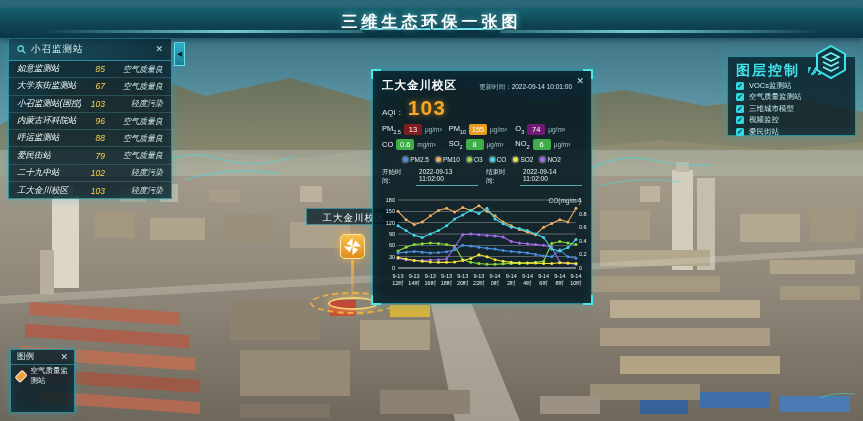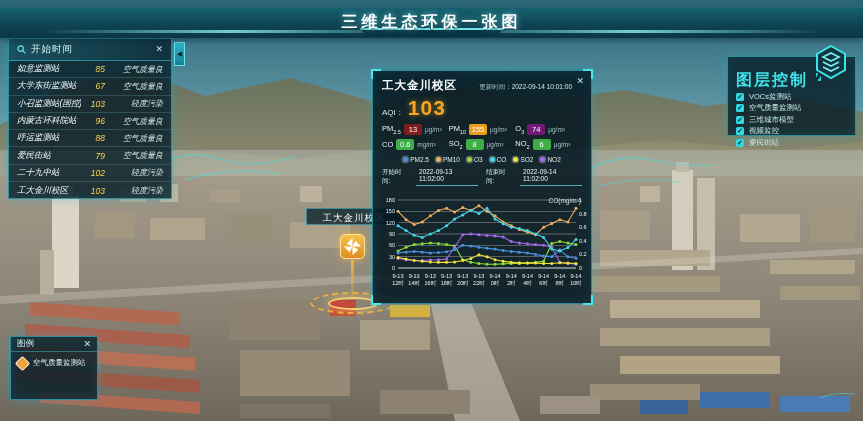--- a/index.html
+++ b/index.html
@@ -91,30 +91,30 @@
   #marker .stem{position:absolute;left:51px;top:52px;width:3px;height:38px;
     background:linear-gradient(180deg,#f3b23c,rgba(240,170,50,.15));}
   .ring{position:absolute;border-radius:50%;}
   .ring.r1{left:10px;top:84px;width:86px;height:22px;border:2px dashed rgba(245,180,60,.85);}
   .ring.r2{left:28px;top:89px;width:50px;height:13px;border:2px solid rgba(255,220,120,.9);
     box-shadow:0 0 10px rgba(250,200,90,.7);}
 
   
   #layer-panel{left:727px;top:56px;width:129px;height:80px;z-index:20;padding:5px 8px;}
   #layer-panel .hd{display:flex;align-items:center;}
-  #layer-panel .hd .t{font-size:16px;font-weight:bold;color:#3fe3ea;letter-spacing:2px;margin-top:8px;}
+  #layer-panel .hd .t{font-size:14px;font-weight:bold;color:#3fe3ea;letter-spacing:2px;}
   #layer-panel .stripes{flex:1;height:8px;margin-left:8px;margin-right:26px;
     background:repeating-linear-gradient(-60deg,#2fd8e2 0 3px,transparent 3px 6px);opacity:.9;}
   .lrow{display:flex;align-items:center;height:11.5px;font-size:7.5px;color:#c6ecef;cursor:pointer;}
   .lrow .cb{width:8px;height:8px;margin-right:5px;border-radius:1.5px;
     background:#2fd8e2;color:#062730;font-size:7px;line-height:8px;text-align:center;font-weight:bold;}
   #hex-badge{position:absolute;left:813px;top:44px;width:36px;height:36px;z-index:21;cursor:pointer;}
 
   
-  #legend-panel{left:10px;top:336px;width:88px;height:64px;z-index:20;}
+  #legend-panel{left:10px;top:349px;width:65px;height:64px;z-index:20;}
   #legend-panel .hd{display:flex;align-items:center;height:15px;padding:0 6px;
     border-bottom:1px solid rgba(64,206,220,.45);}
   #legend-panel .hd .t{flex:1;font-size:8.5px;color:#d9f3f5;}
   .grow{display:flex;align-items:center;height:22px;padding:0 6px;font-size:7.5px;color:#e6f4f4;cursor:pointer;}
   .grow .dmnd{width:11px;height:11px;margin-right:5px;transform:rotate(45deg);border-radius:2px;
     border:1px solid rgba(255,255,255,.8);}
 </style>
 </head>
 <body>
 <div id="stage">
@@ -223,21 +223,21 @@
   <div class="notch r"></div>
   <div class="title">三维生态环保一张图</div>
 </div>
 
 <div class="panel" id="station-panel">
   <div class="hd">
     <svg width="9" height="9" viewBox="0 0 10 10">
       <circle cx="4" cy="4" r="3" fill="none" stroke="#6fe3ee" stroke-width="1.3"></circle>
       <line x1="6.4" y1="6.4" x2="9.3" y2="9.3" stroke="#6fe3ee" stroke-width="1.3"></line>
     </svg>
-    <span class="t">开始时间</span>
+    <span class="t">小召监测站</span>
     <span class="x-btn">✕</span>
   </div>
   <div id="station-rows">
         <div class="srow">
           <span class="nm">如意监测站</span>
           <span class="vl">85</span>
           <span class="st">空气质量良</span>
         </div>
         <div class="srow">
           <span class="nm">大学东街监测站</span>

